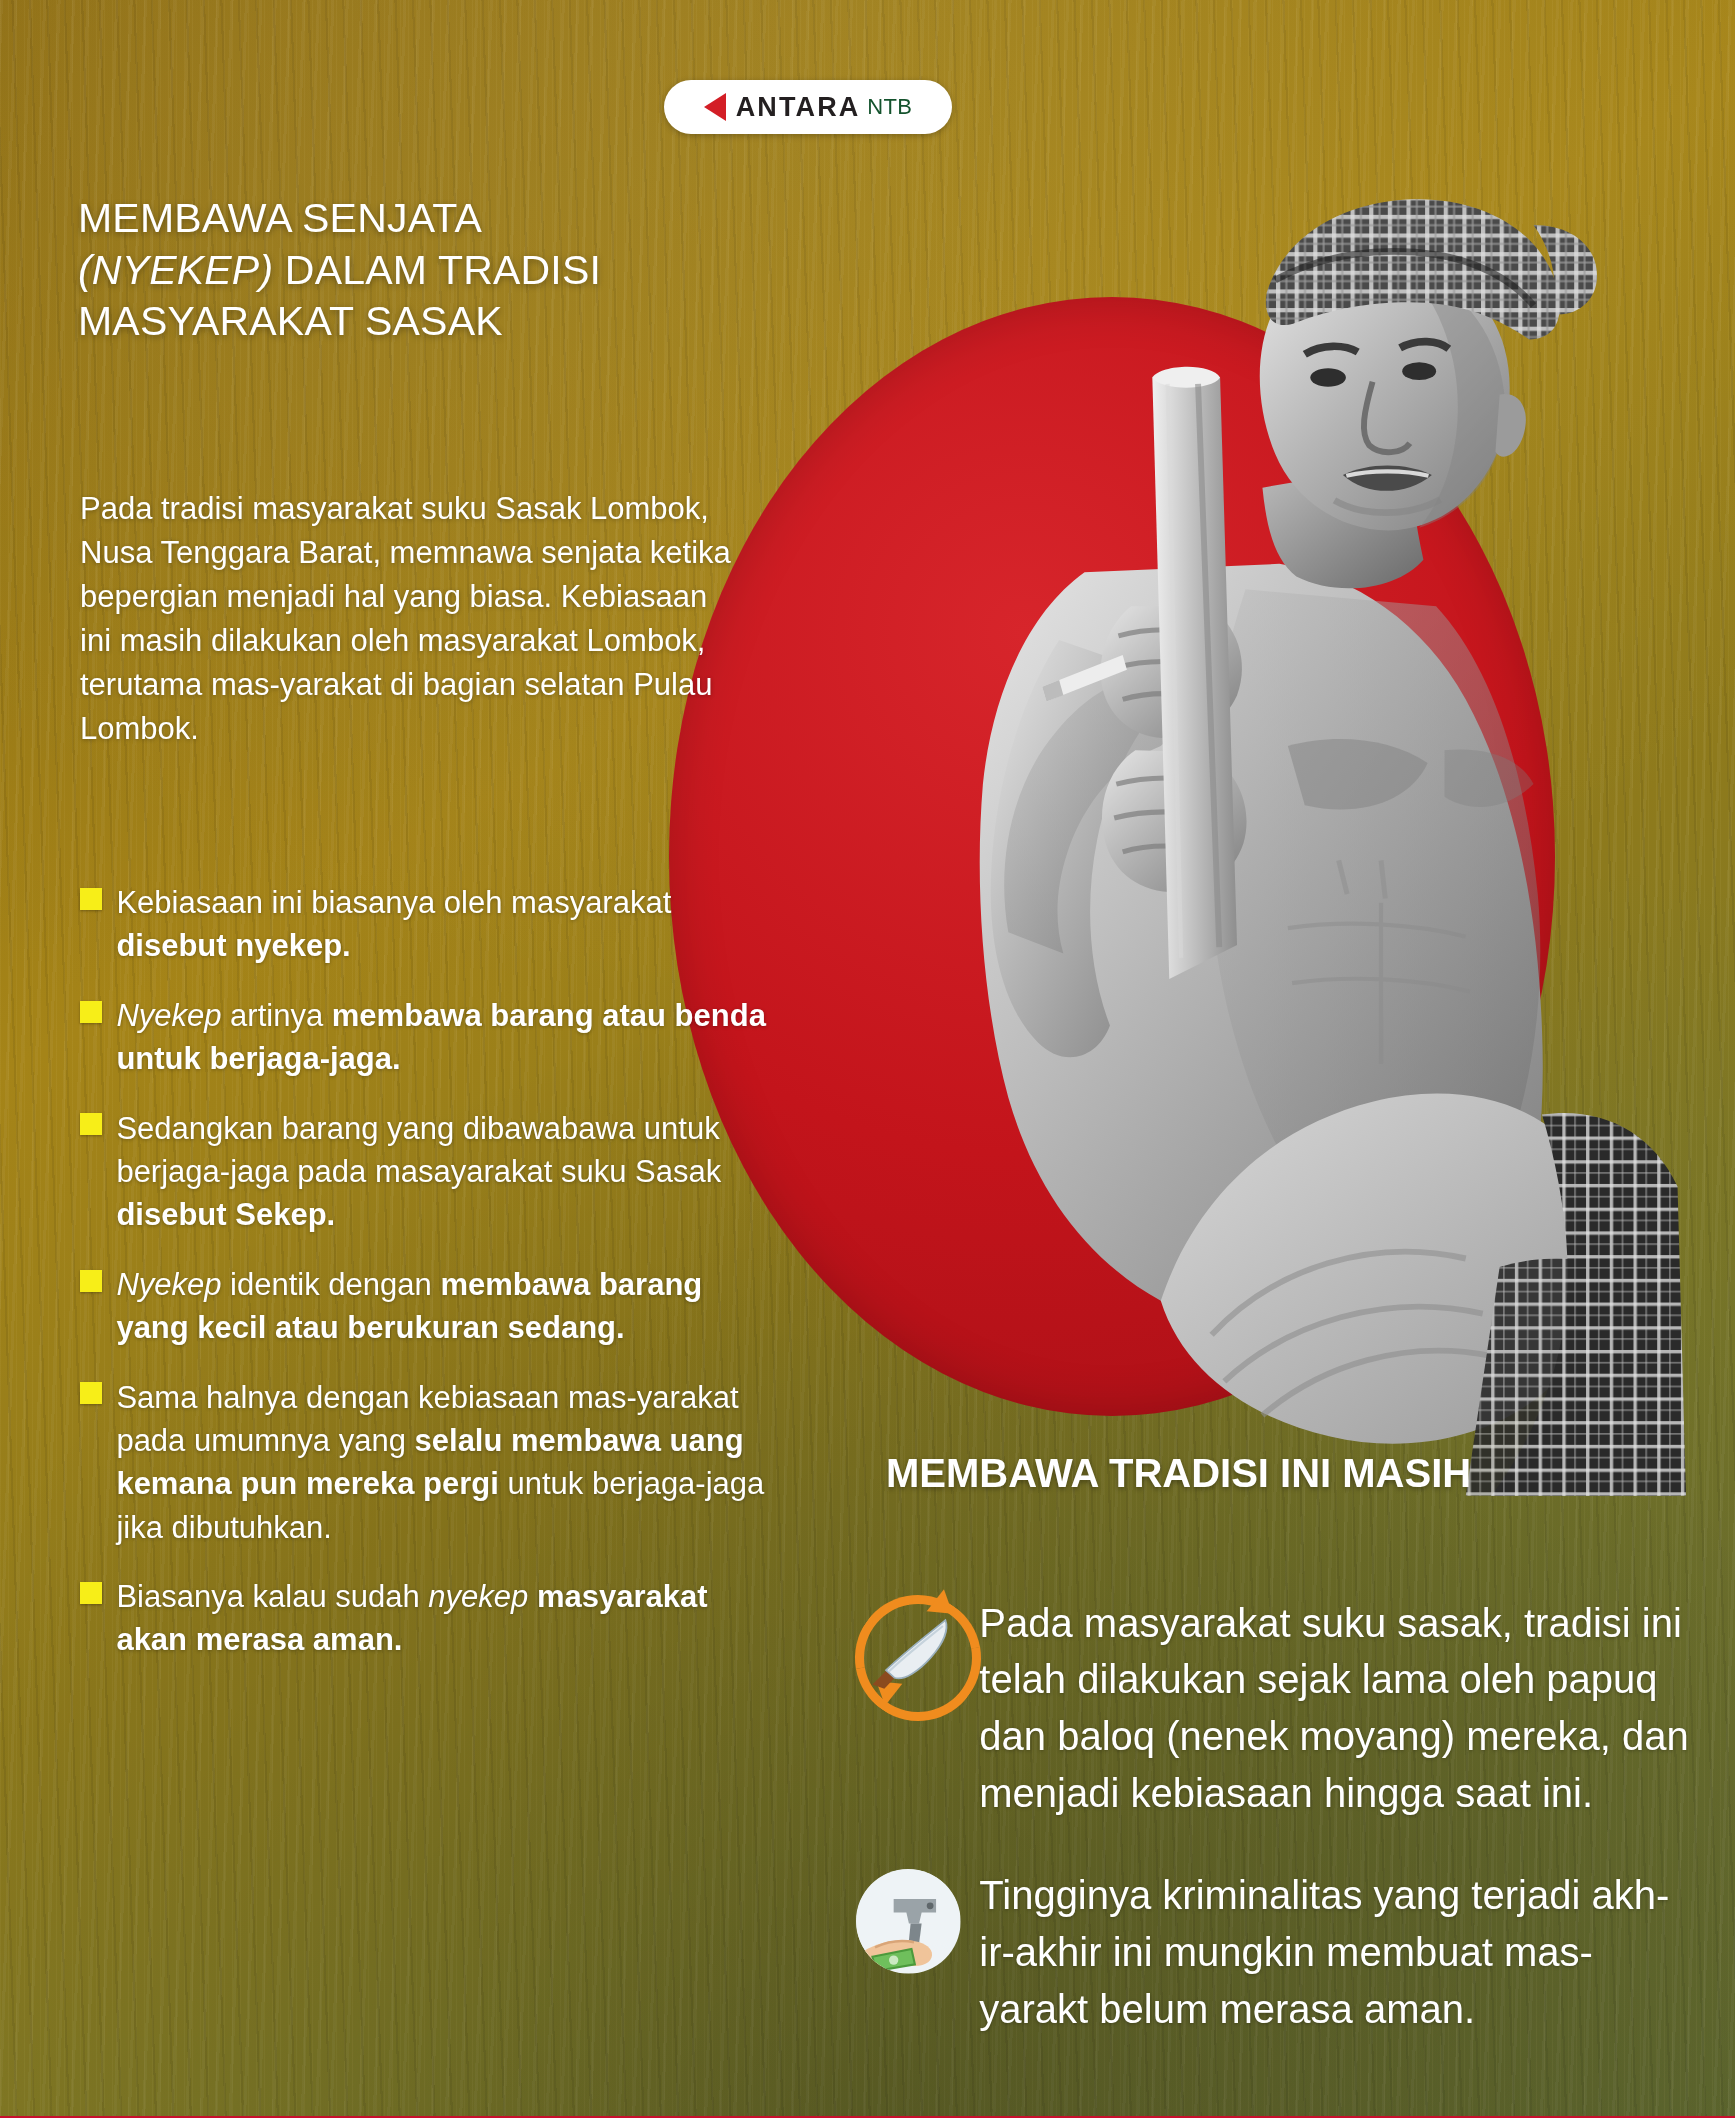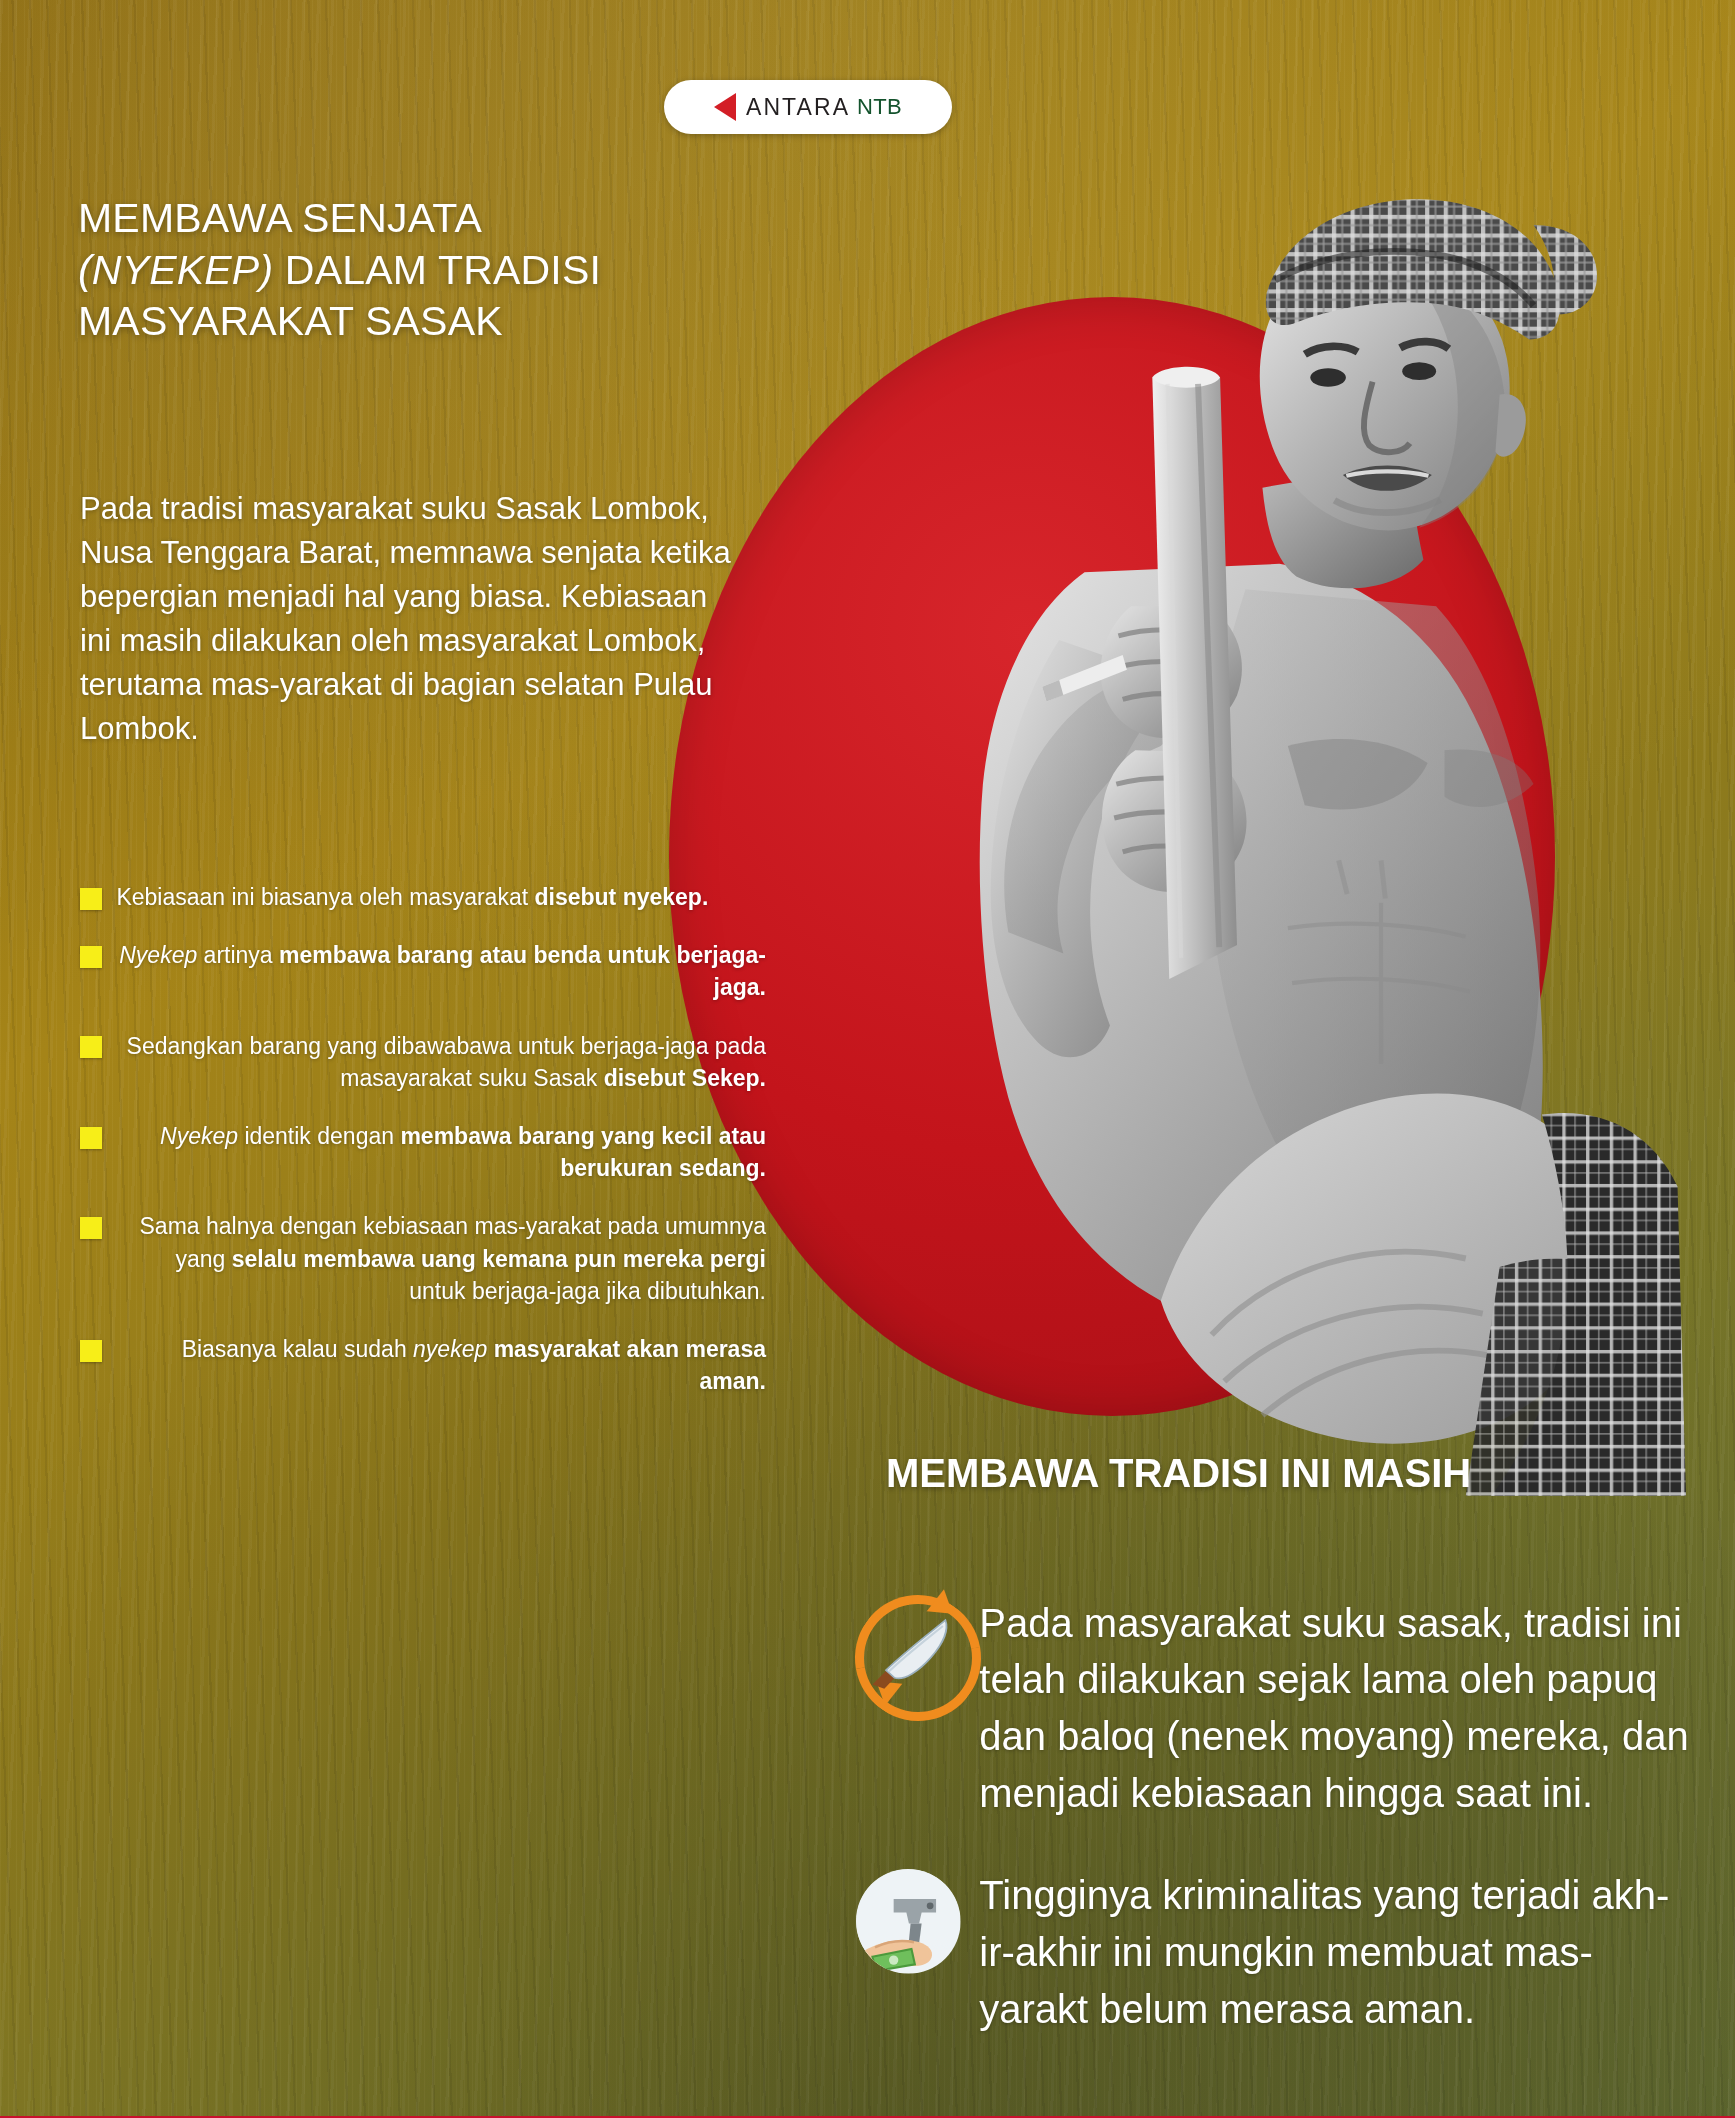--- a/index.html
+++ b/index.html
@@ -58,22 +58,22 @@
     box-shadow: 0 1.7px 6px rgba(0,0,0,0.25);
   }
   #logo .tri {
     width: 0; height: 0;
     border-top: 14.4px solid transparent;
     border-bottom: 14.4px solid transparent;
     border-right: 22px solid #d31e26;
     margin-right: 0.8px;
   }
   #logo .word {
-    font-size: 23px;
-    font-weight: normal;
+    font-size: 27px;
+    font-weight: bold;
     letter-spacing: 2.1px;
     color: #231f20;
   }
   #logo .sub {
     font-size: 22px;
     font-weight: normal;
     letter-spacing: 0.4px;
     color: #14532d;
     margin-left: -2.5px;
   }
@@ -135,24 +135,23 @@
     flex: 0 0 auto;
     width: 22px;
     height: 22px;
     background: #f7ee18;
     margin-top: 6.8px;
     margin-right: 14.4px;
     box-shadow: 0 0.8px 2.5px rgba(0,0,0,0.3);
   }
   .bullet .txt {
     color: #ffffff;
-    font-size: 23px;
+    font-size: 31px;
     line-height: 1.40;
     text-shadow: 0 1.3px 3.8px rgba(0,0,0,0.30);
-    text-align: right;
   }
   .bullet .txt b { font-weight: bold; }
   .bullet .txt i { font-style: italic; }
 
   
   #why-head {
     left: 886px;
     top: 1447px;
     width: 792px;
     color: #ffffff;

